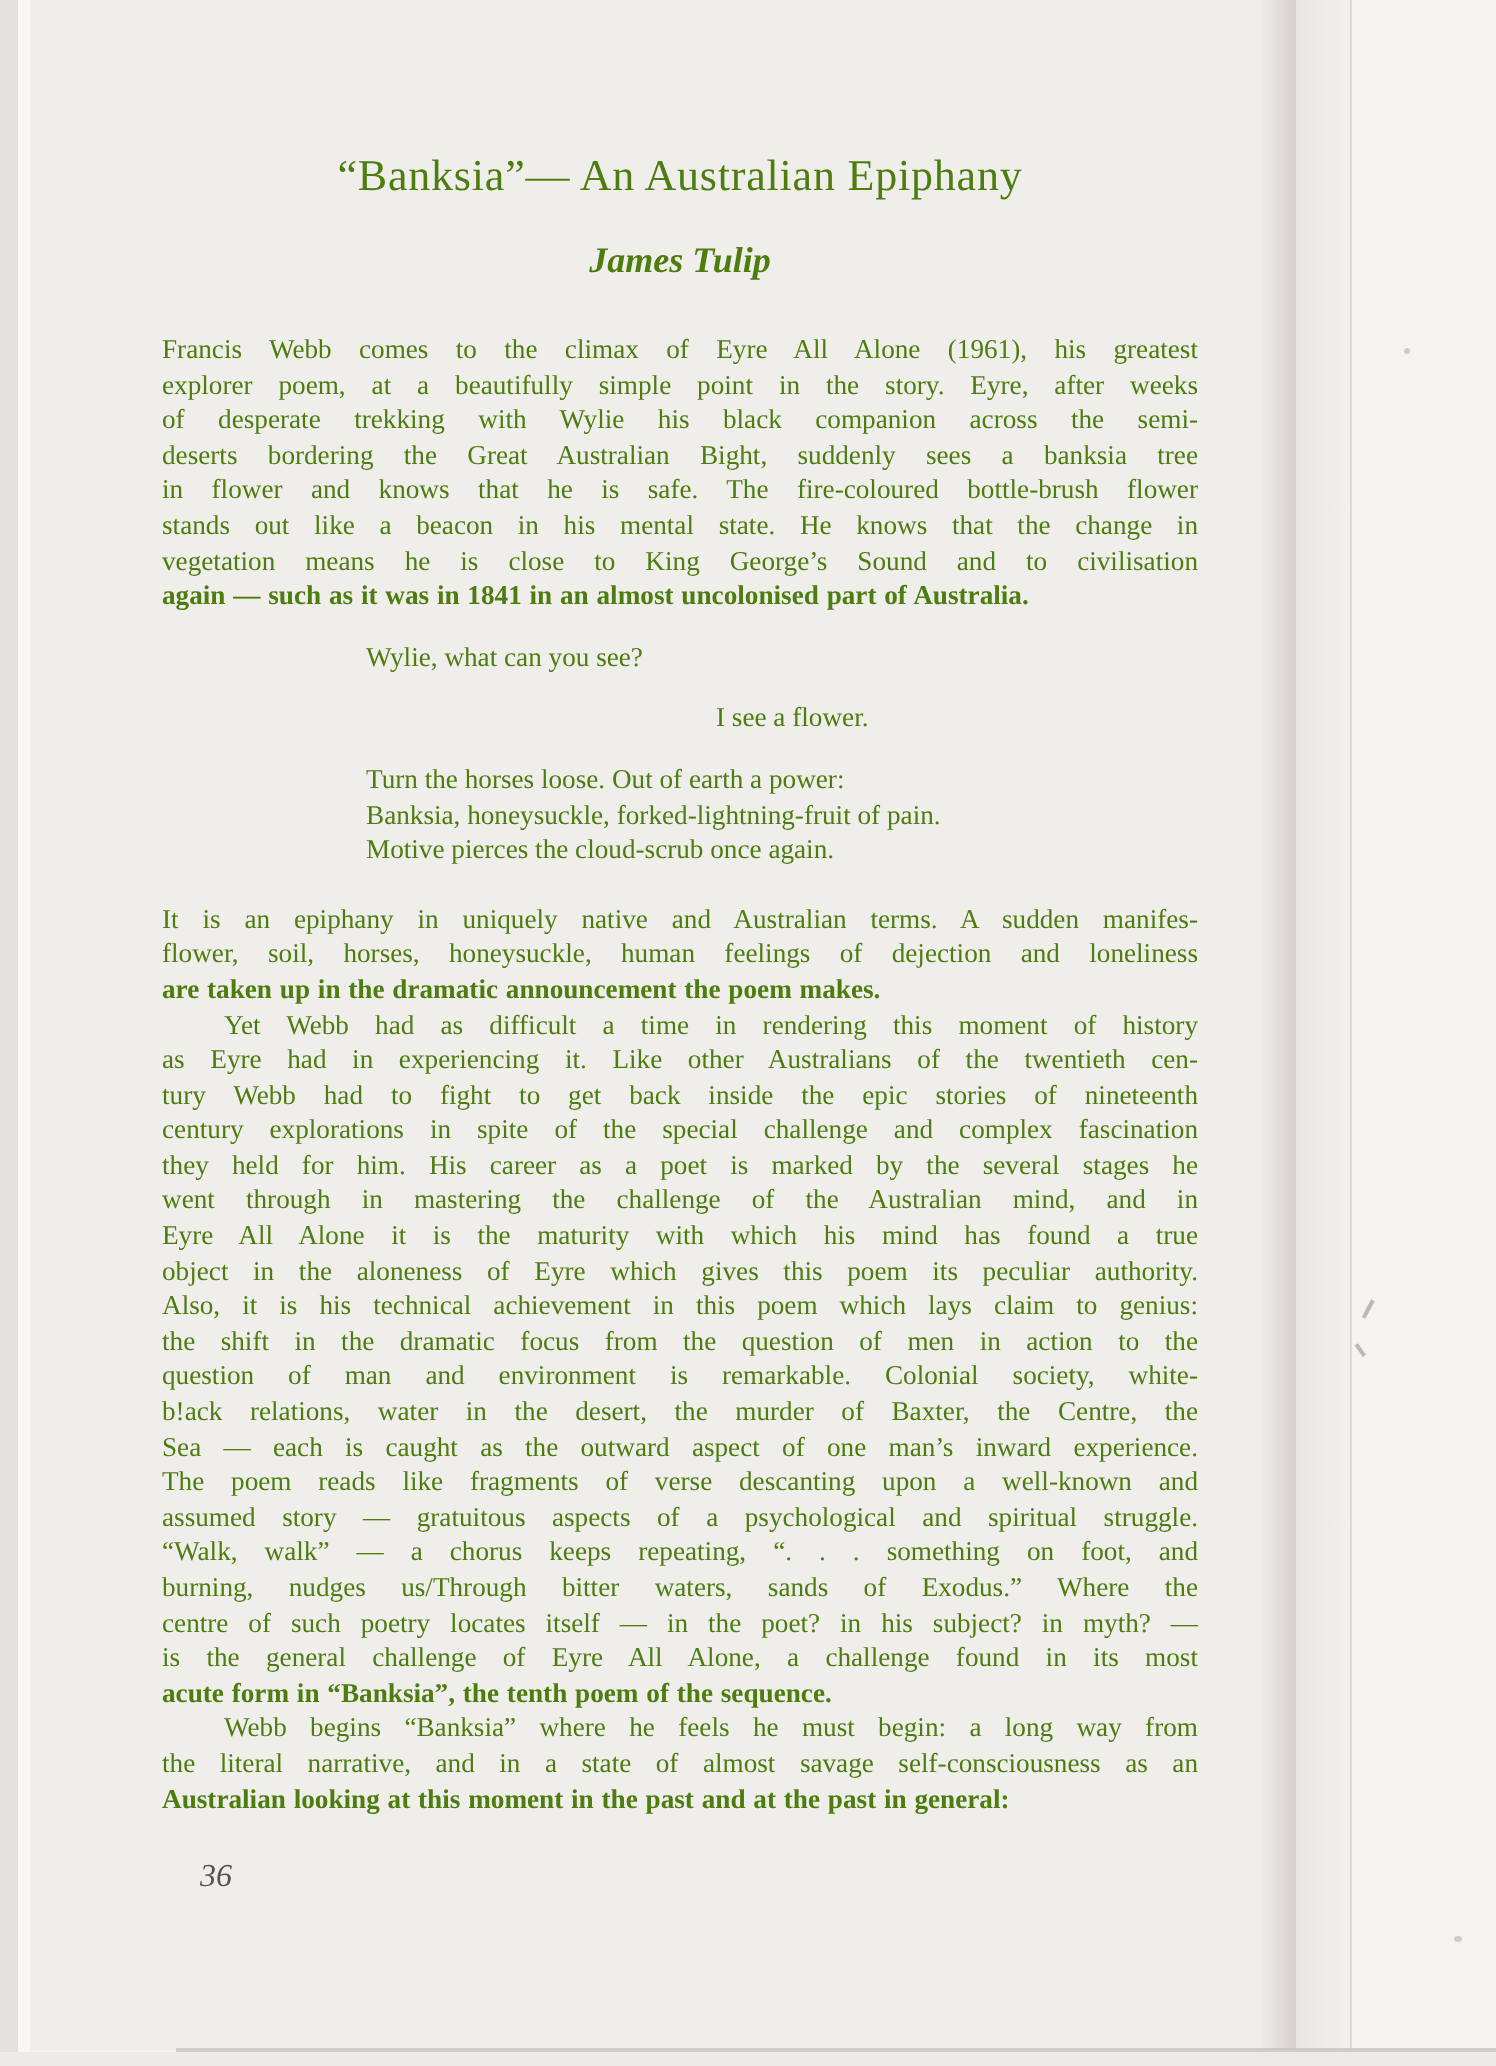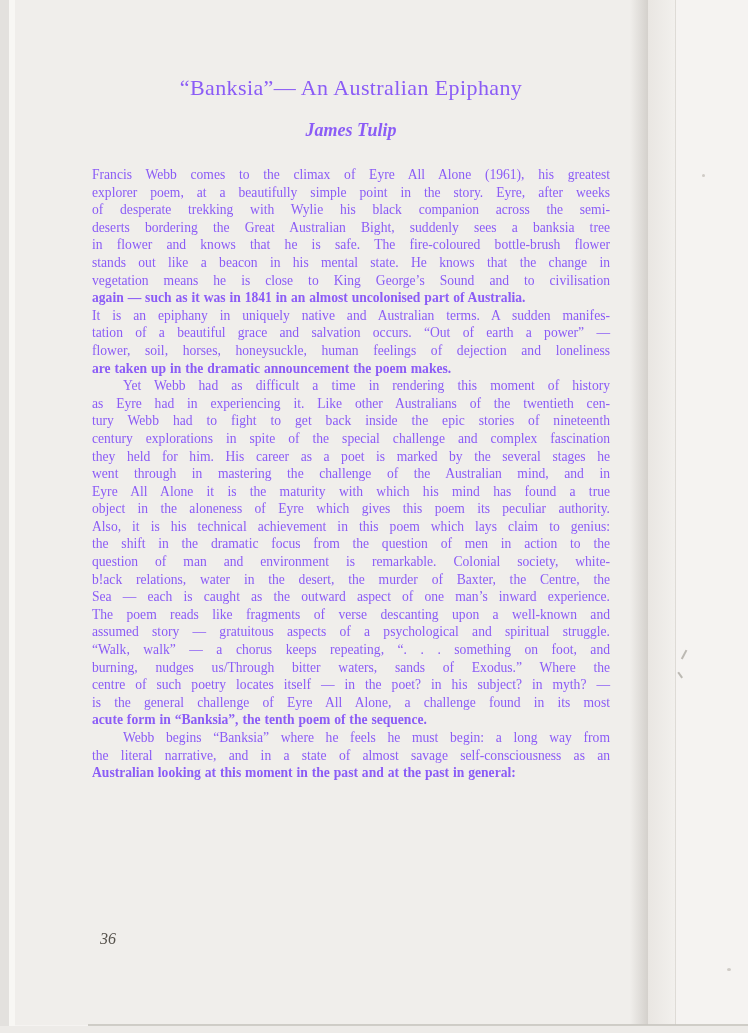--- a/index.html
+++ b/index.html
@@ -30,22 +30,22 @@
 
   .pen-mark { position:absolute; width:2px; background:transparent; border-left:2px solid #8d8880; opacity:.55; }
   .pen-mark.m1 { left:683px; top:650px; height:10px; transform:rotate(28deg); }
   .pen-mark.m2 { left:679px; top:671px; height:7px;  transform:rotate(-35deg); }
   .speck { position:absolute; width:3px; height:3px; border-radius:50%; background:#a9a49c; opacity:.5; }
   .speck.s1 { left:702px; top:174px; }
   .speck.s2 { left:727px; top:968px; width:4px; height:3px; }
 
   
   .text-col {
-    position:absolute; left:92px; top:74px; width:518px;
-    color:#8b5cf6;
+    position:absolute; left:81px; top:74px; width:518px;
+    color:#4d7c0f;
   }
   .doc-title {
     text-align:center; font-size:22px; line-height:28px;
     letter-spacing:0.4px; font-weight:normal; margin:0;
   }
   .doc-author {
     text-align:center; font-style:italic; font-weight:600;
     font-size:18px; line-height:24px; margin:16px;
   }
   .blocks { margin:0; }
@@ -89,23 +89,29 @@
       <div class="block prose">
         <div class="line"><span>Francis Webb comes to the climax of </span><span class="it">Eyre All Alone</span><span> (1961), his greatest</span></div>
         <div class="line"><span>explorer poem, at a beautifully simple point in the story. Eyre, after weeks</span></div>
         <div class="line"><span>of desperate trekking with Wylie his black companion across the semi-</span></div>
         <div class="line"><span>deserts bordering the Great Australian Bight, suddenly sees a banksia tree</span></div>
         <div class="line"><span>in flower and knows that he is safe. The fire-coloured bottle-brush flower</span></div>
         <div class="line"><span>stands out like a beacon in his mental state. He knows that the change in</span></div>
         <div class="line"><span>vegetation means he is close to King George’s Sound and to civilisation</span></div>
         <div class="line last"><span>again — such as it was in 1841 in an almost uncolonised part of Australia.</span></div>
       </div>
+      <div class="block verse">
+        <div class="vline lvl1 sp">Wylie, what can you see?</div>
+        <div class="vline lvl2 sp">I see a flower.</div>
+        <div class="vline lvl1">Turn the horses loose. Out of earth a power:</div>
+        <div class="vline lvl1">Banksia, honeysuckle, forked-lightning-fruit of pain.</div>
+        <div class="vline lvl1">Motive pierces the cloud-scrub once again.</div>
+      </div>
       <div class="block prose">
         <div class="line"><span>It is an epiphany in uniquely native and Australian terms. A sudden manifes-</span></div>
-        <div class="line"><span>tation of a beautiful grace and salvation occurs. “Out of earth a power” —</span></div>
         <div class="line"><span>flower, soil, horses, honeysuckle, human feelings of dejection and loneliness</span></div>
         <div class="line last"><span>are taken up in the dramatic announcement the poem makes.</span></div>
       </div>
       <div class="block prose">
         <div class="line ind"><span>Yet Webb had as difficult a time in rendering this moment of history</span></div>
         <div class="line"><span>as Eyre had in experiencing it. Like other Australians of the twentieth cen-</span></div>
         <div class="line"><span>tury Webb had to fight to get back inside the epic stories of nineteenth</span></div>
         <div class="line"><span>century explorations in spite of the special challenge and complex fascination</span></div>
         <div class="line"><span>they held for him. His career as a poet is marked by the several stages he</span></div>
         <div class="line"><span>went through in mastering the challenge of the Australian mind, and in</span></div>

